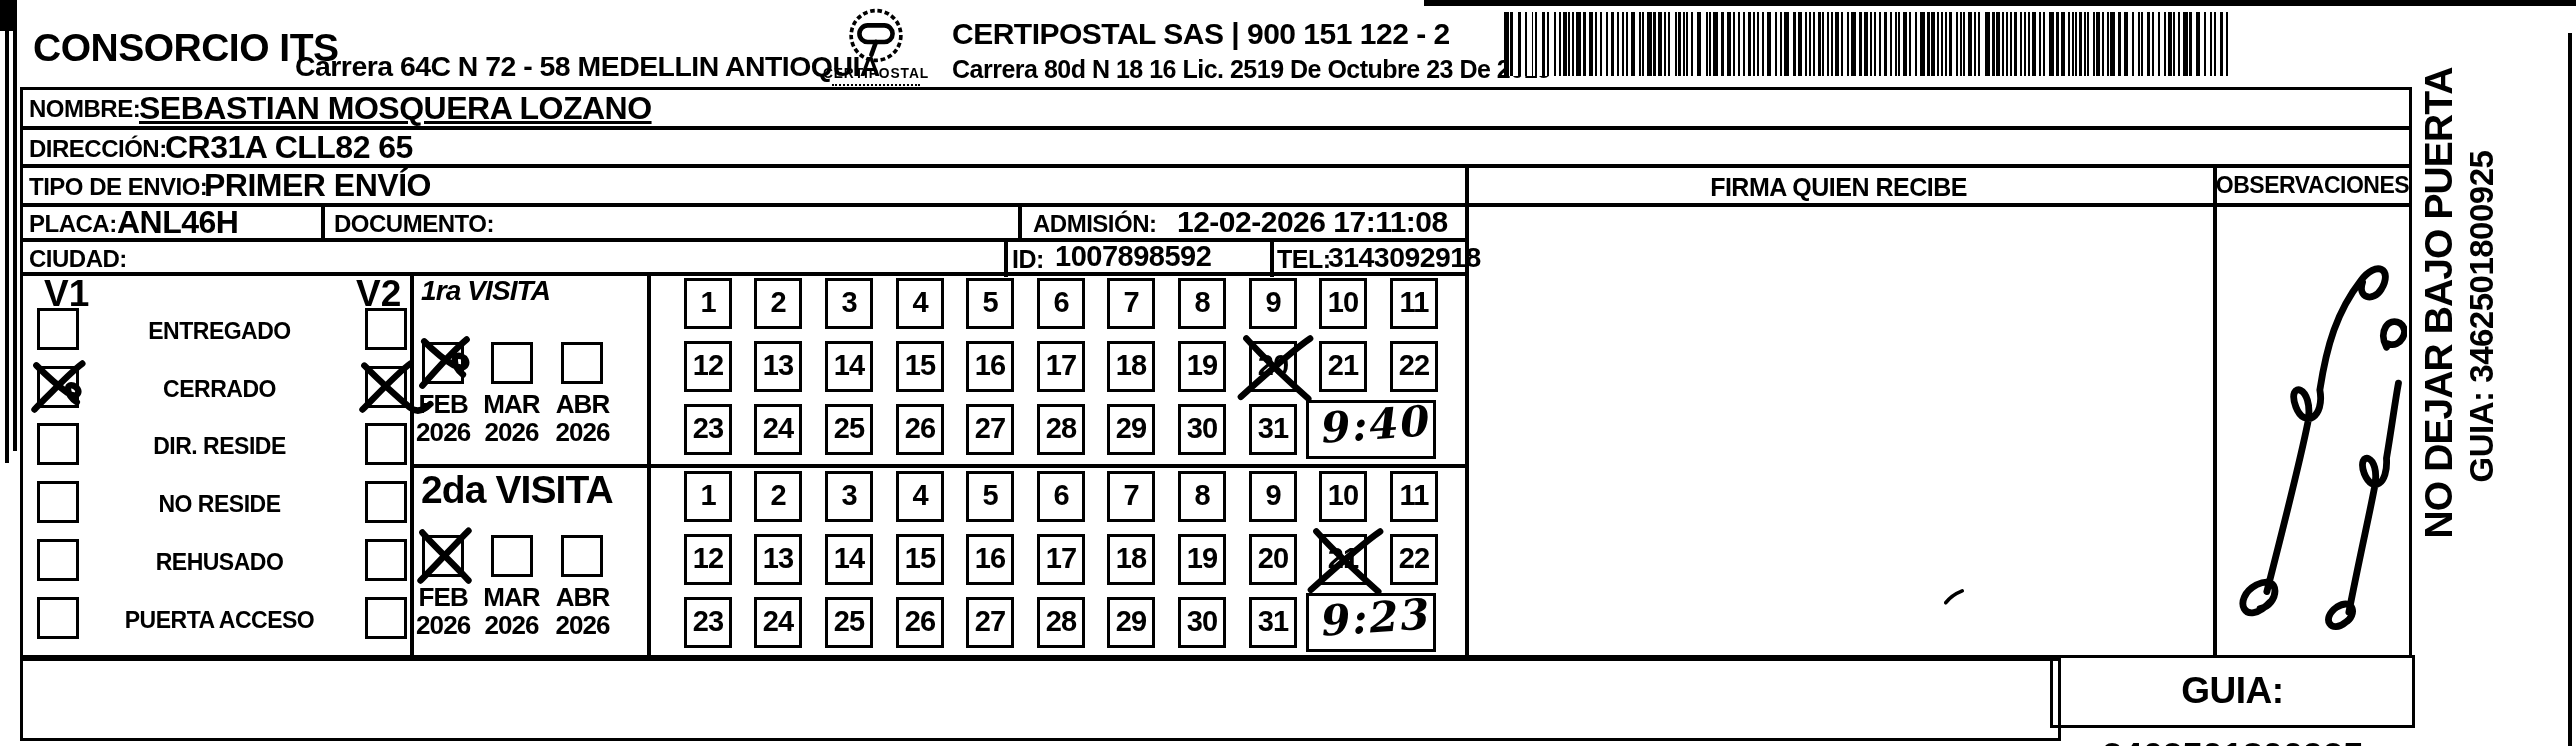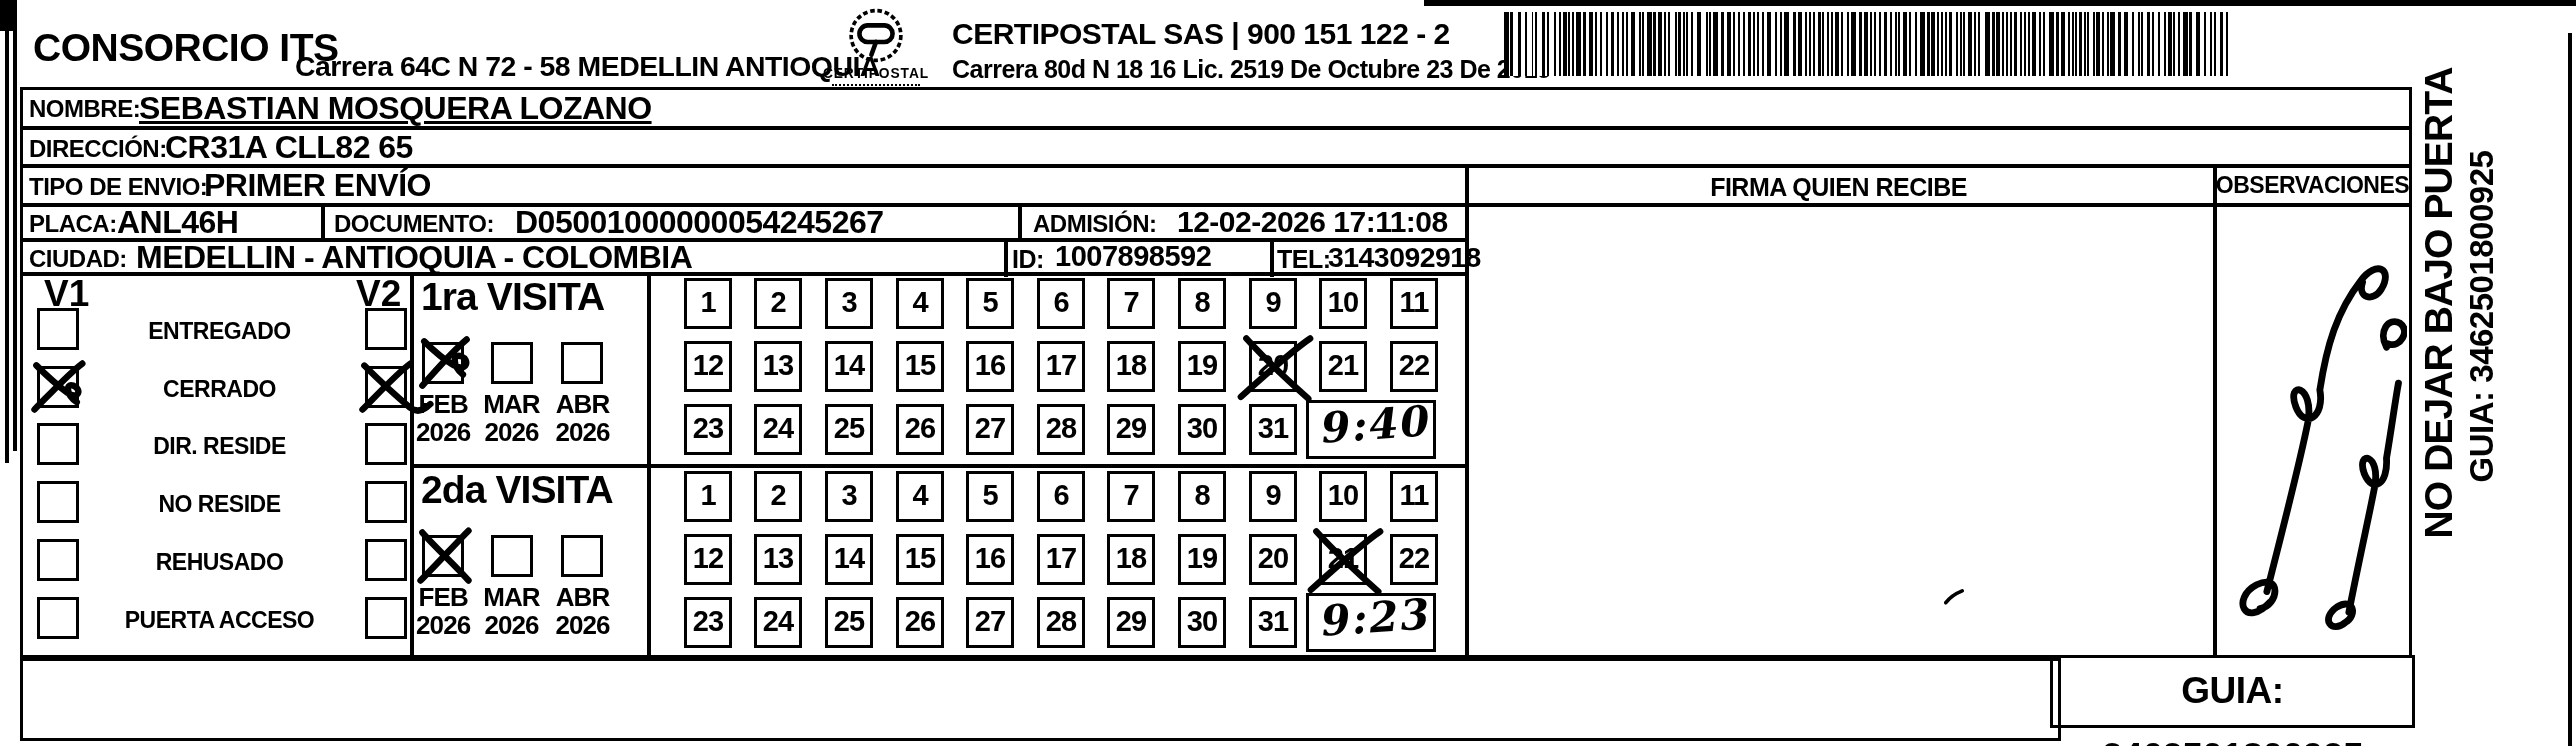--- a/index.html
+++ b/index.html
@@ -212,27 +212,25 @@
   <div class="lbl" style="left:29px;top:135px;">DIRECCIÓN:</div>
   <div class="val" style="left:165px;top:129px;">CR31A CLL82 65</div>
 
   <div class="lbl" style="left:29px;top:173px;">TIPO DE ENVIO:</div>
   <div class="val" style="left:204px;top:167px;">PRIMER ENVÍO</div>
 
   <div class="lbl" style="left:29px;top:210px;">PLACA:</div>
   <div class="val" style="left:117px;top:204px;">ANL46H</div>
 
   <div class="lbl" style="left:334px;top:210px;">DOCUMENTO:</div>
-  <div class="val" style="left:515px;top:204px;">D05001000000054245267</div>
 
   <div class="lbl" style="left:1033px;top:210px;">ADMISIÓN:</div>
   <div class="val" style="left:1177px;top:205px;font-size:30px;">12-02-2026 17:11:08</div>
 
   <div class="lbl" style="left:29px;top:245px;">CIUDAD:</div>
-  <div class="val" style="left:136px;top:239px;">MEDELLIN - ANTIOQUIA - COLOMBIA</div>
 
   <div class="lbl" style="left:1012px;top:245px;font-size:25px;">ID:</div>
   <div class="val" style="left:1055px;top:240px;font-size:29px;">1007898592</div>
 
   <div class="lbl" style="left:1277px;top:245px;font-size:25px;">TEL:</div>
   <div class="val" style="left:1328px;top:241px;font-size:28.4px;">3143092918</div>
 
   <div class="lbl center" style="left:1465px;top:173px;width:747px;font-size:25px;">FIRMA QUIEN RECIBE</div>
   <div class="lbl center" style="left:2213px;top:172px;width:199px;font-size:23px;">OBSERVACIONES</div>
 
@@ -265,21 +263,21 @@
       <div class="cb" style="left: 345px; top: 208px;"></div>
       <div class="cb" style="left: 16.5px; top: 266px;"></div>
       <div class="abs" style="left: 64px; top: 276px; width: 271px; text-align: center; font-weight: bold; font-size: 23px; letter-spacing: -0.5px;">REHUSADO</div>
       <div class="cb" style="left: 345px; top: 266px;"></div>
       <div class="cb" style="left: 16.5px; top: 324px;"></div>
       <div class="abs" style="left: 64px; top: 334px; width: 271px; text-align: center; font-weight: bold; font-size: 23px; letter-spacing: -0.5px;">PUERTA ACCESO</div>
       <div class="cb" style="left: 345px; top: 324px;"></div>
     </div>
 
   <div class="abs" style="left:410px;top:273px;width:237px;height:193px;">
-    <div class="abs" style="left:11px;top:1.8px;font-weight:bold;font-size:39px;white-space:nowrap;letter-spacing:-0.9px;">1ra VISITA</div>
+    <div class="abs" style="left:11px;top:1.8px;font-weight:bold;font-size:28px;white-space:nowrap;letter-spacing:-0.9px;font-style:italic;">1ra VISITA</div>
   <div class="cb" style="left: 12px; top: 69px;"></div>
       <div class="abs" style="left: 3.7px; top: 116px; width: 59px; text-align: center; font-weight: bold; font-size: 26px; letter-spacing: -0.9px;">FEB</div>
       <div class="abs" style="left: 3.7px; top: 144px; width: 59px; text-align: center; font-weight: bold; font-size: 26px; letter-spacing: -0.9px;">2026</div>
       <div class="abs" style="left: 4.6px; top: 61px; width: 59px; height: 59px; pointer-events: none;">
         <svg width="59" height="59" viewBox="0 0 64 64">
           <path d="M8 56 C22 40 44 16 56 6" fill="none" stroke="#000" stroke-width="7" stroke-linecap="round"></path>
           <path d="M10 8 C22 20 32 28 42 34 C56 42 60 28 50 24 C41 21 40 34 52 44" fill="none" stroke="#000" stroke-width="7" stroke-linecap="round"></path>
         </svg>
       </div>
       <div class="cb" style="left: 81px; top: 69px;"></div>

